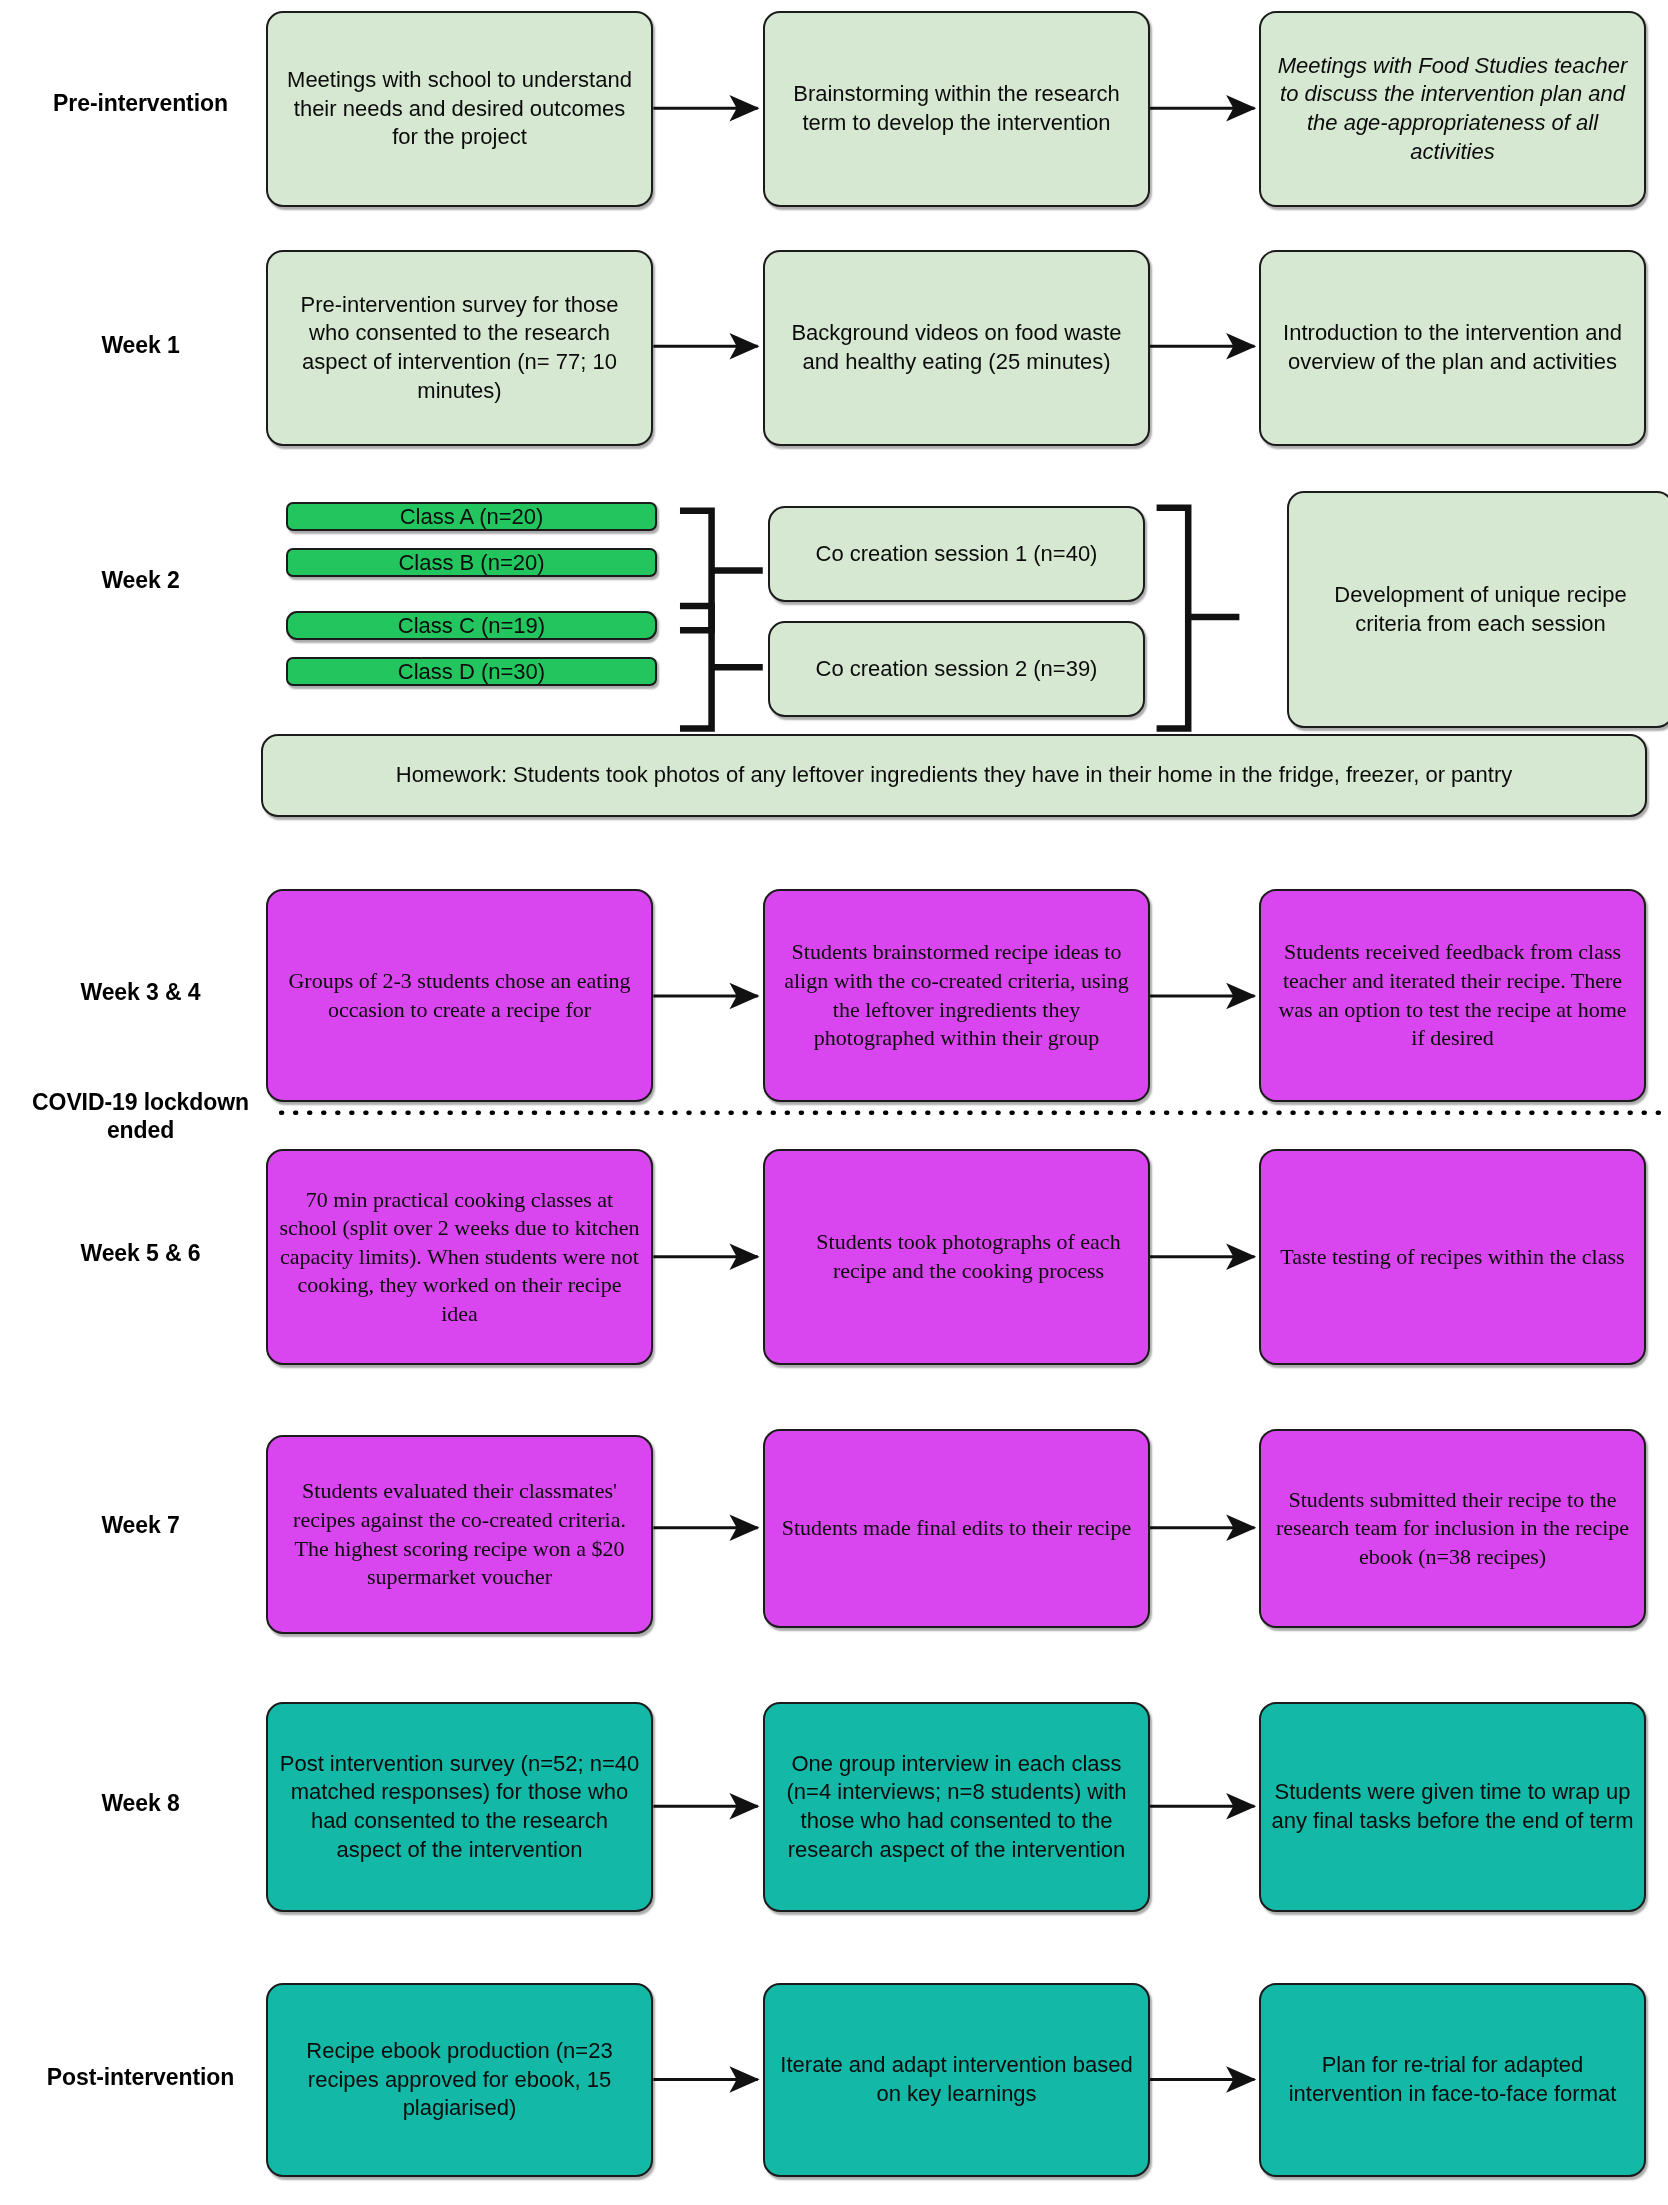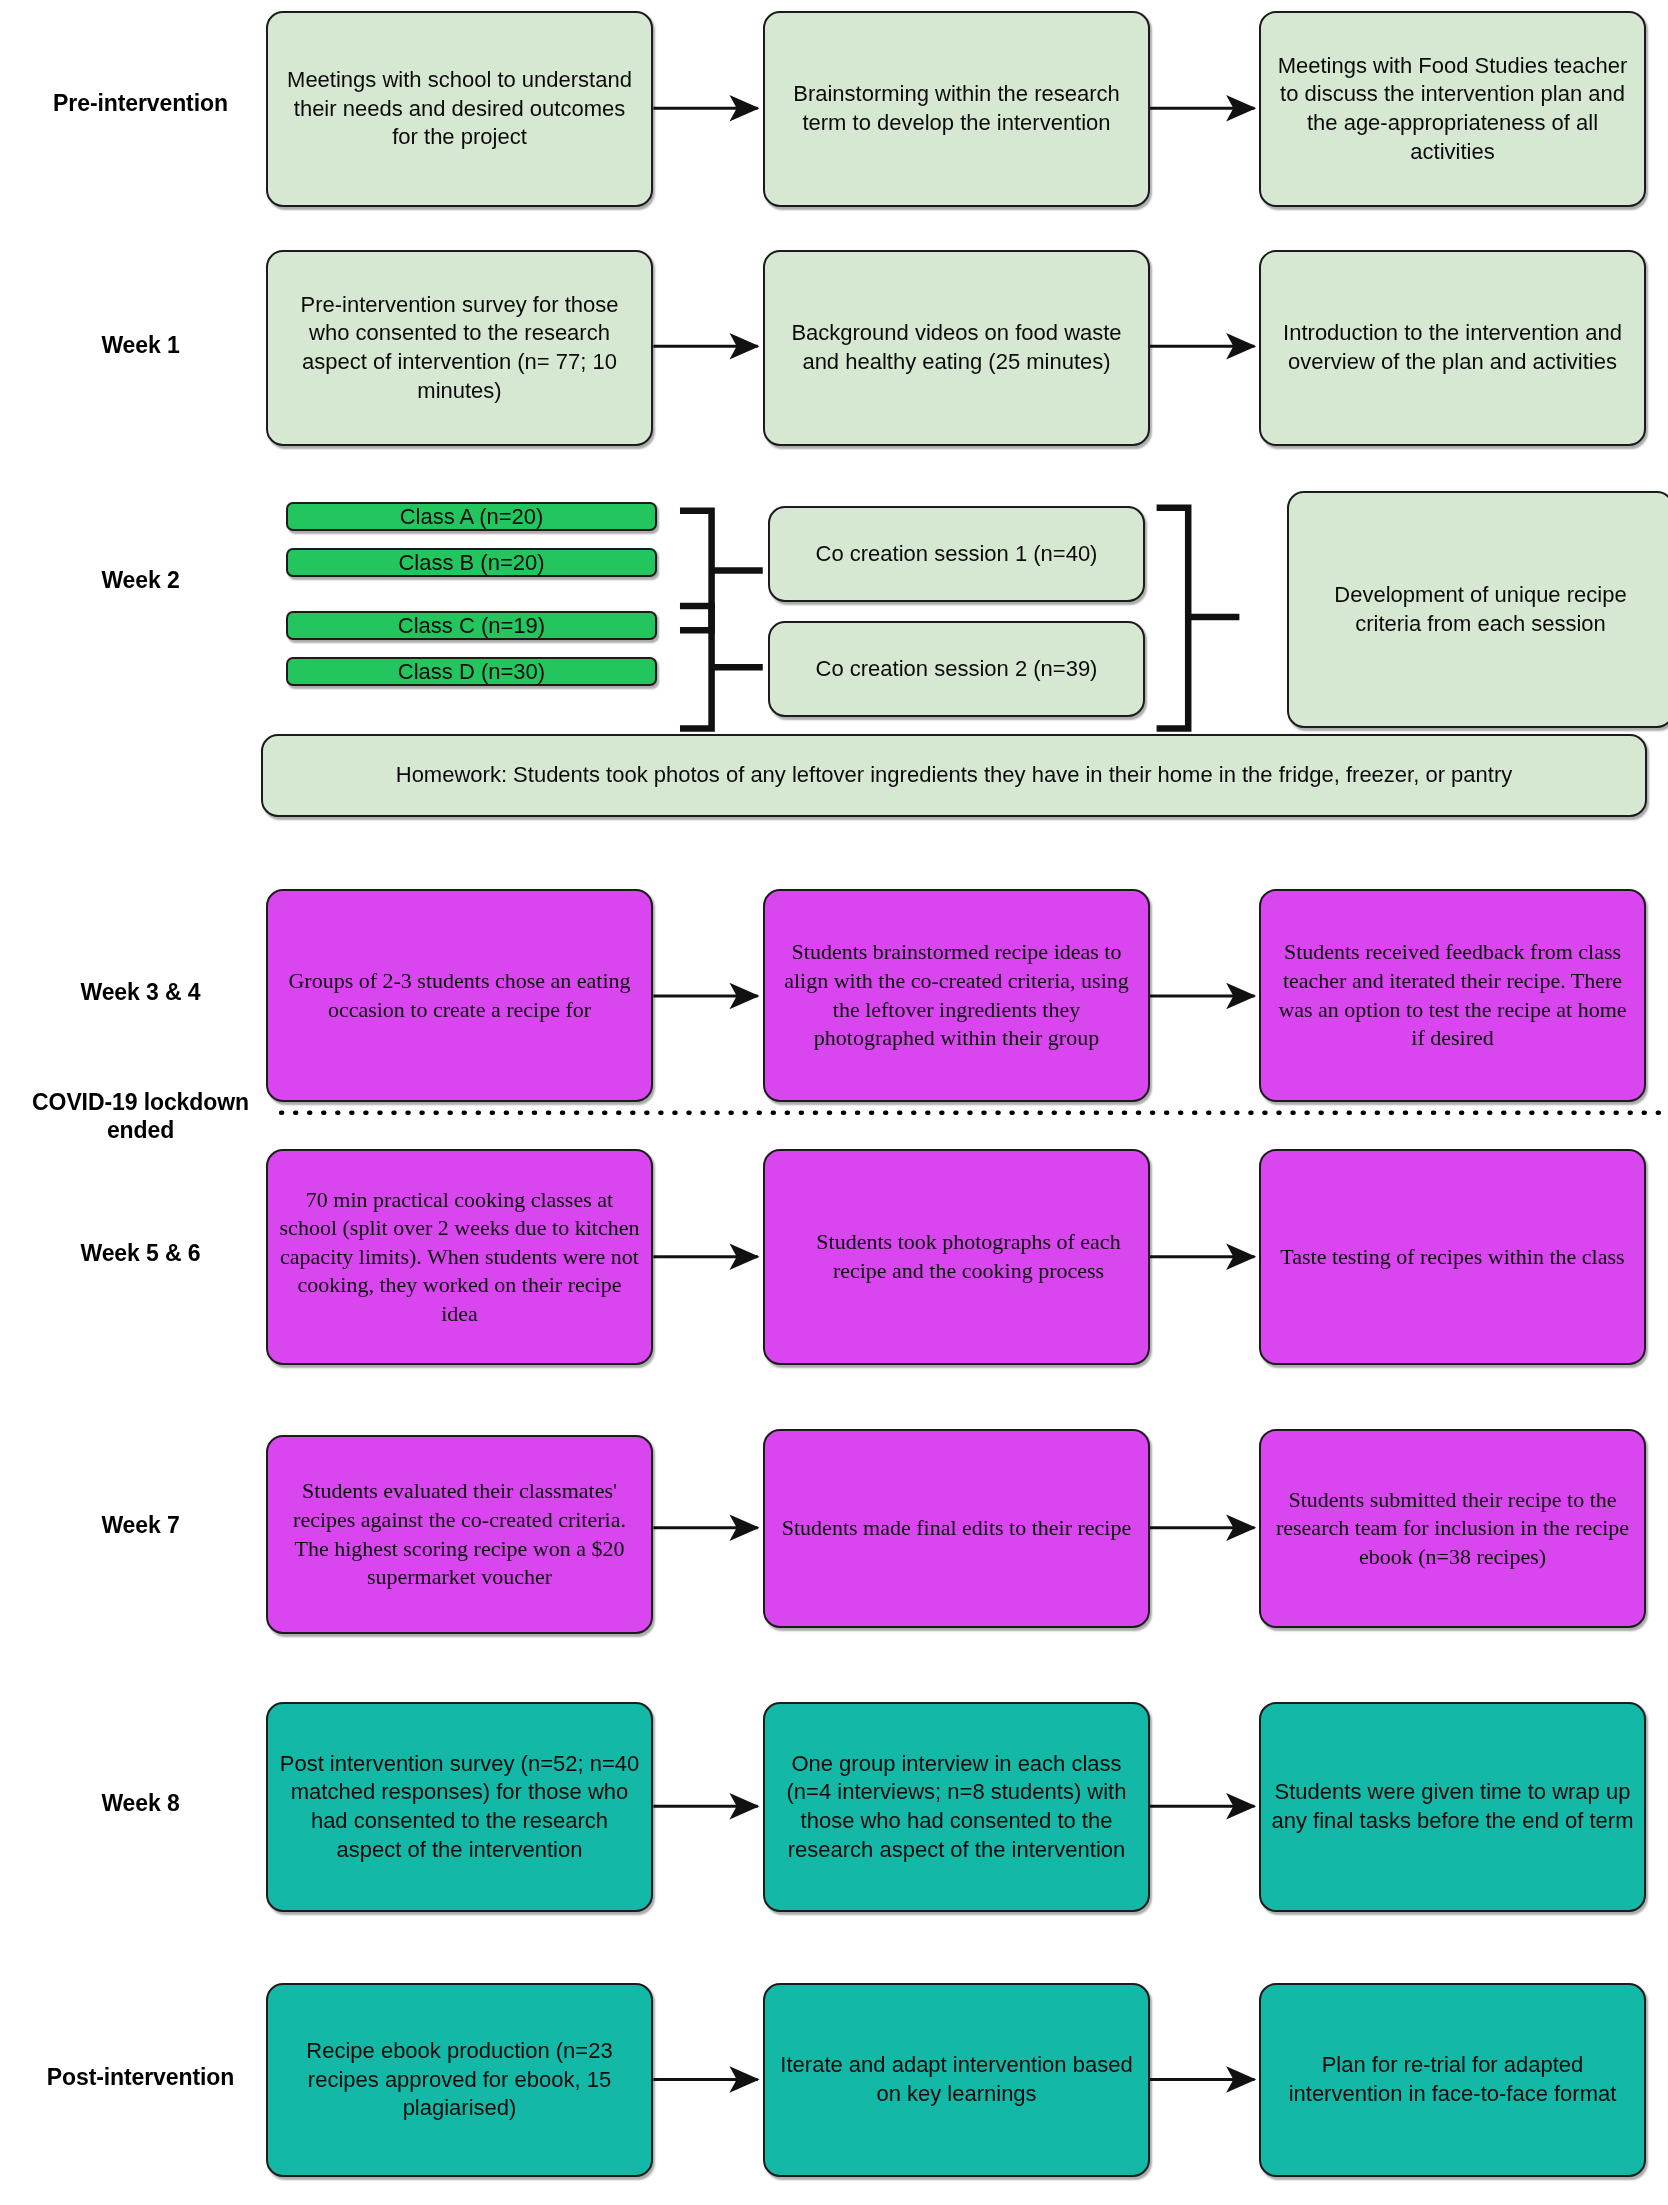--- a/index.html
+++ b/index.html
@@ -146,21 +146,21 @@
   </svg>
 
   <div class="stage-label" style="top:89px;">Pre-intervention</div>
 
   <div class="node green" style="left:266px; top:11px; width:387px; height:196px;">
     <span>Meetings with school to understand their needs and desired outcomes for the project</span>
   </div>
   <div class="node green" style="left:763px; top:11px; width:387px; height:196px;">
     <span>Brainstorming within the research term to develop the intervention</span>
   </div>
-  <div class="node green" style="left:1259px; top:11px; width:387px; height:196px;">
+  <div class="node green" style="left:1259px; top:11px; width:387px; height:196px;font-style:italic;">
     <span>Meetings with Food Studies teacher to discuss the intervention plan and the age-appropriateness of all activities</span>
   </div>
 
   <div class="stage-label" style="top:331px;">Week 1</div>
 
   <div class="node green" style="left:266px; top:250px; width:387px; height:196px;">
     <span>Pre-intervention survey for those who consented to the research aspect of intervention (n= 77; 10 minutes)</span>
   </div>
   <div class="node green" style="left:763px; top:250px; width:387px; height:196px;">
     <span>Background videos on food waste and healthy eating (25 minutes)</span>
@@ -170,21 +170,21 @@
   </div>
 
   <div class="stage-label" style="top:566px;">Week 2</div>
 
   <div class="strip" style="left:286px; top:502px; width:371px; height:29px;">
     <span>Class A (n=20)</span>
   </div>
   <div class="strip" style="left:286px; top:548px; width:371px; height:29px;">
     <span>Class B (n=20)</span>
   </div>
-  <div class="strip" style="left:286px; top:611px; width:371px; height:29px;">
+  <div class="strip" style="left:286px; top:611px; width:371px; height:29px;border-radius:11px;">
     <span>Class C (n=19)</span>
   </div>
   <div class="strip" style="left:286px; top:657px; width:371px; height:29px;">
     <span>Class D (n=30)</span>
   </div>
 
   <div class="node green" style="left:768px; top:506px; width:377px; height:96px;">
     <span>Co creation session 1 (n=40)</span>
   </div>
   <div class="node green" style="left:768px; top:621px; width:377px; height:96px;">

